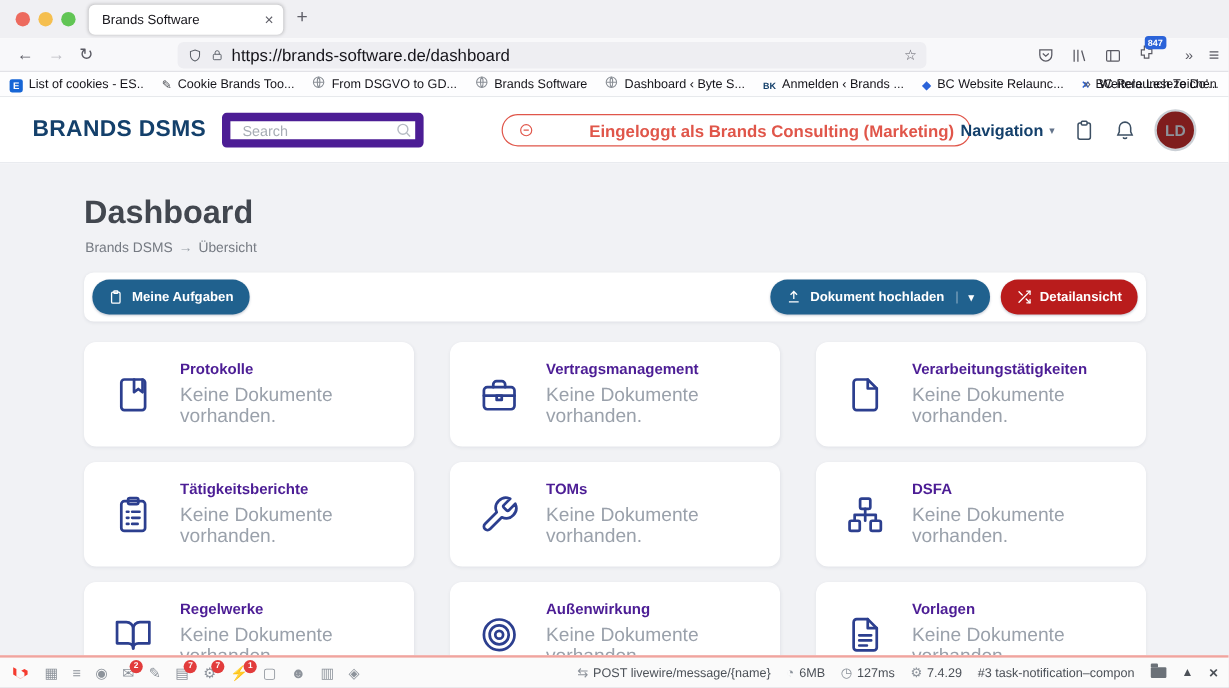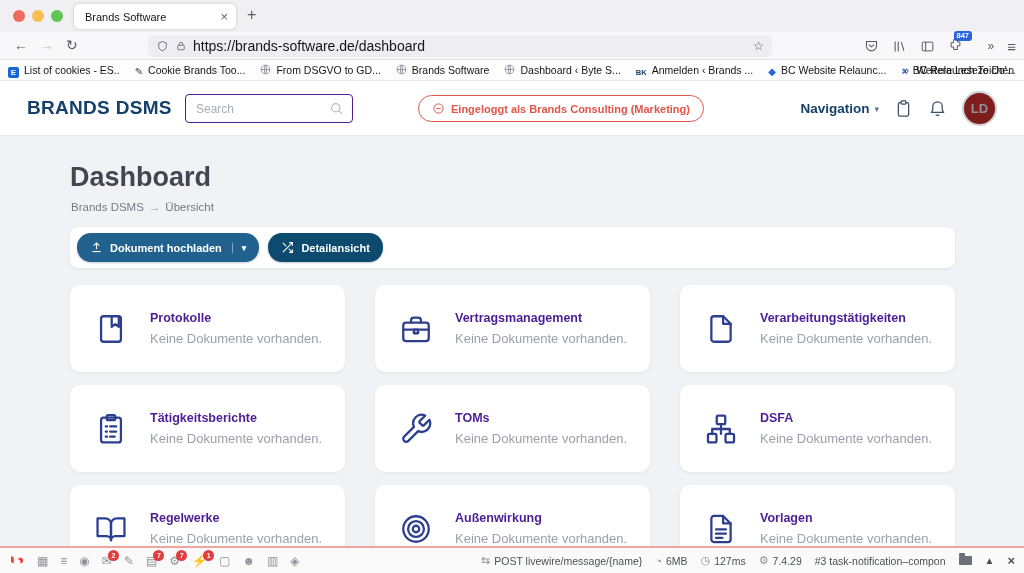--- a/index.html
+++ b/index.html
@@ -45,55 +45,55 @@
   .fv-d { color:#2b63d9; font-size:10px; }
   .fv-x { color:#2b63d9; font-size:11px; font-weight:800; }
   .bm-more { position:absolute; right:10px; display:flex; align-items:center; gap:7px; }
   .bm-more .chev { font-size:11px; color:#5a5a63; }
   .bm-more .lbl { font-size:10.5px; color:#15141a; }
 
   
   .apphdr { position:absolute; top:81px; left:0; right:0; height:55px; background:#fff; border-bottom:1px solid #e9ebef; }
   .logo { position:absolute; left:27px; top:97px; font-size:19px; font-weight:800; color:#14406b; letter-spacing:.3px; }
   .search { position:absolute; left:185px; top:94px; width:168px; height:29px; }
-  .search input { width:100%; height:100%; border:1px solid #4c1d95; border-radius:4px; padding:0 30px 0 10px;
+  .search input { width:100%; height:100%; border:7px solid #4c1d95; border-radius:4px; padding:0 30px 0 10px;
                   font-size:12px; color:#333; font-family:"Liberation Sans",sans-serif; outline:none; background:#fff; }
   .search input::placeholder { color:#a7adb5; }
   .mag { position:absolute; right:9px; top:7px; }
   .pill { position:absolute; left:418px; top:95px; height:27px; display:inline-flex; align-items:center; gap:6px;
           padding:0 13px; border:1px solid #e0564a; border-radius:14px; background:#fff; }
-  .pill-text { font-size:11px; font-weight:600; color:#e0564a; white-space:nowrap; }
+  .pill-text { font-size:14px; font-weight:600; color:#e0564a; white-space:nowrap;margin-left:40px; }
   .hdr-right { position:absolute; right:27px; top:91px; height:35px; display:flex; align-items:center; gap:15px; }
   .navlbl { display:inline-flex; align-items:center; gap:5px; }
   .navlbl .t { font-size:13.5px; font-weight:700; color:#14406b; }
   .navlbl .c { font-size:9px; color:#64748b; }
   .avatar { width:35px; height:35px; border:2px solid #cbd0d6; border-radius:50%; display:flex; align-items:center;
             justify-content:center; color:#8d929a; font-size:13px; font-weight:700; background:#7f1d1d; }
 
   
   .main { position:absolute; top:136px; left:0; right:0; height:410px; background:#f1f2f5; overflow:hidden; }
   .h1 { position:absolute; left:70px; top:26px; font-size:27px; font-weight:600; color:#42474f; }
   .crumb { position:absolute; left:71px; top:65px; font-size:11.5px; color:#757a82; }
   .crumb .arrow { margin:0 5px; color:#9aa0a8; }
   .tbar { position:absolute; left:70px; top:91px; width:885px; height:41px; background:#fff; border-radius:8px;
           box-shadow:0 1px 3px rgba(25,39,70,.08); display:flex; align-items:center; justify-content:space-between; padding:0 7px; }
   .btn { height:29px; border:none; border-radius:14px; background:#20618e; color:#fff; font-size:11px; font-weight:700;
          display:inline-flex; align-items:center; gap:7px; padding:0 13px; font-family:"Liberation Sans",sans-serif;
          box-shadow:0 1px 2px rgba(20,40,80,.25); cursor:pointer; white-space:nowrap; }
-  .btn.teal { background:#0c4a6e; }
+  .btn.teal { background:#b91c1c; }
   .tb-right { display:flex; gap:9px; }
   .caret-w { font-size:9px; margin-left:3px; padding-left:9px; border-left:1px solid rgba(255,255,255,.45); }
 
   .grid { position:absolute; left:70px; top:149px; width:885px; display:grid;
           grid-template-columns:repeat(3,1fr); gap:13px 30px; }
   .card { height:87px; background:#fff; border-radius:10px; box-shadow:0 1px 3px rgba(25,39,70,.07);
           display:flex; align-items:center; padding-left:24px; gap:22px; cursor:pointer; }
   .card-ic { display:inline-flex; }
   .card-title { font-size:12.5px; font-weight:700; color:#4c1d95; margin-bottom:6px; }
-  .card-sub { font-size:13px; color:#9aa1ab; }
+  .card-sub { font-size:16px; color:#9aa1ab; }
 
   
   .dbg { position:absolute; bottom:0; left:0; right:0; height:27px; background:#fafafa;
          border-top:2px solid #f0a49e; display:flex; align-items:center; padding:0 9px; z-index:5; }
   .dbg-left { display:flex; align-items:center; gap:12px; }
   .tool { position:relative; font-size:12px; color:#8d939b; line-height:1; }
   .tool .bdg { position:absolute; top:-5px; right:-7px; background:#e23c3c; color:#fff; font-size:7px;
                font-weight:700; padding:2px 3.5px; border-radius:7px; line-height:1; }
   .dbg-right { margin-left:auto; display:flex; align-items:center; gap:13px; }
   .dbg-item { display:inline-flex; align-items:center; gap:4px; font-size:10.5px; color:#4c5158; white-space:nowrap; }
@@ -241,20 +241,27 @@
     <span class="avatar">LD</span>
   </div>
 
   <div class="main">
     <div class="h1">Dashboard</div>
     <div class="crumb">
       <span>Brands DSMS</span><span class="arrow">→</span><span>Übersicht</span>
     </div>
 
     <div class="tbar">
+      <button class="btn">
+        <svg width="13" height="13" viewBox="0 0 24 24">
+            <rect x="5.5" y="4.5" width="13" height="17" rx="2" fill="none" stroke="#fff" stroke-width="2"></rect>
+            <rect x="9" y="2.5" width="6" height="4" rx="1" fill="none" stroke="#fff" stroke-width="2"></rect>
+          </svg>
+        <span>Meine Aufgaben</span>
+      </button>
       <div class="tb-right">
         <button class="btn">
           <svg width="13" height="13" viewBox="0 0 24 24">
               <path d="M12 15V4M7 8.5L12 3.5l5 5" stroke="#fff" stroke-width="2" fill="none"></path>
               <path d="M4.5 19.5h15" stroke="#fff" stroke-width="2"></path>
             </svg>
           <span>Dokument hochladen</span>
           <span class="caret-w">▾</span>
         </button>
         <button class="btn teal">

